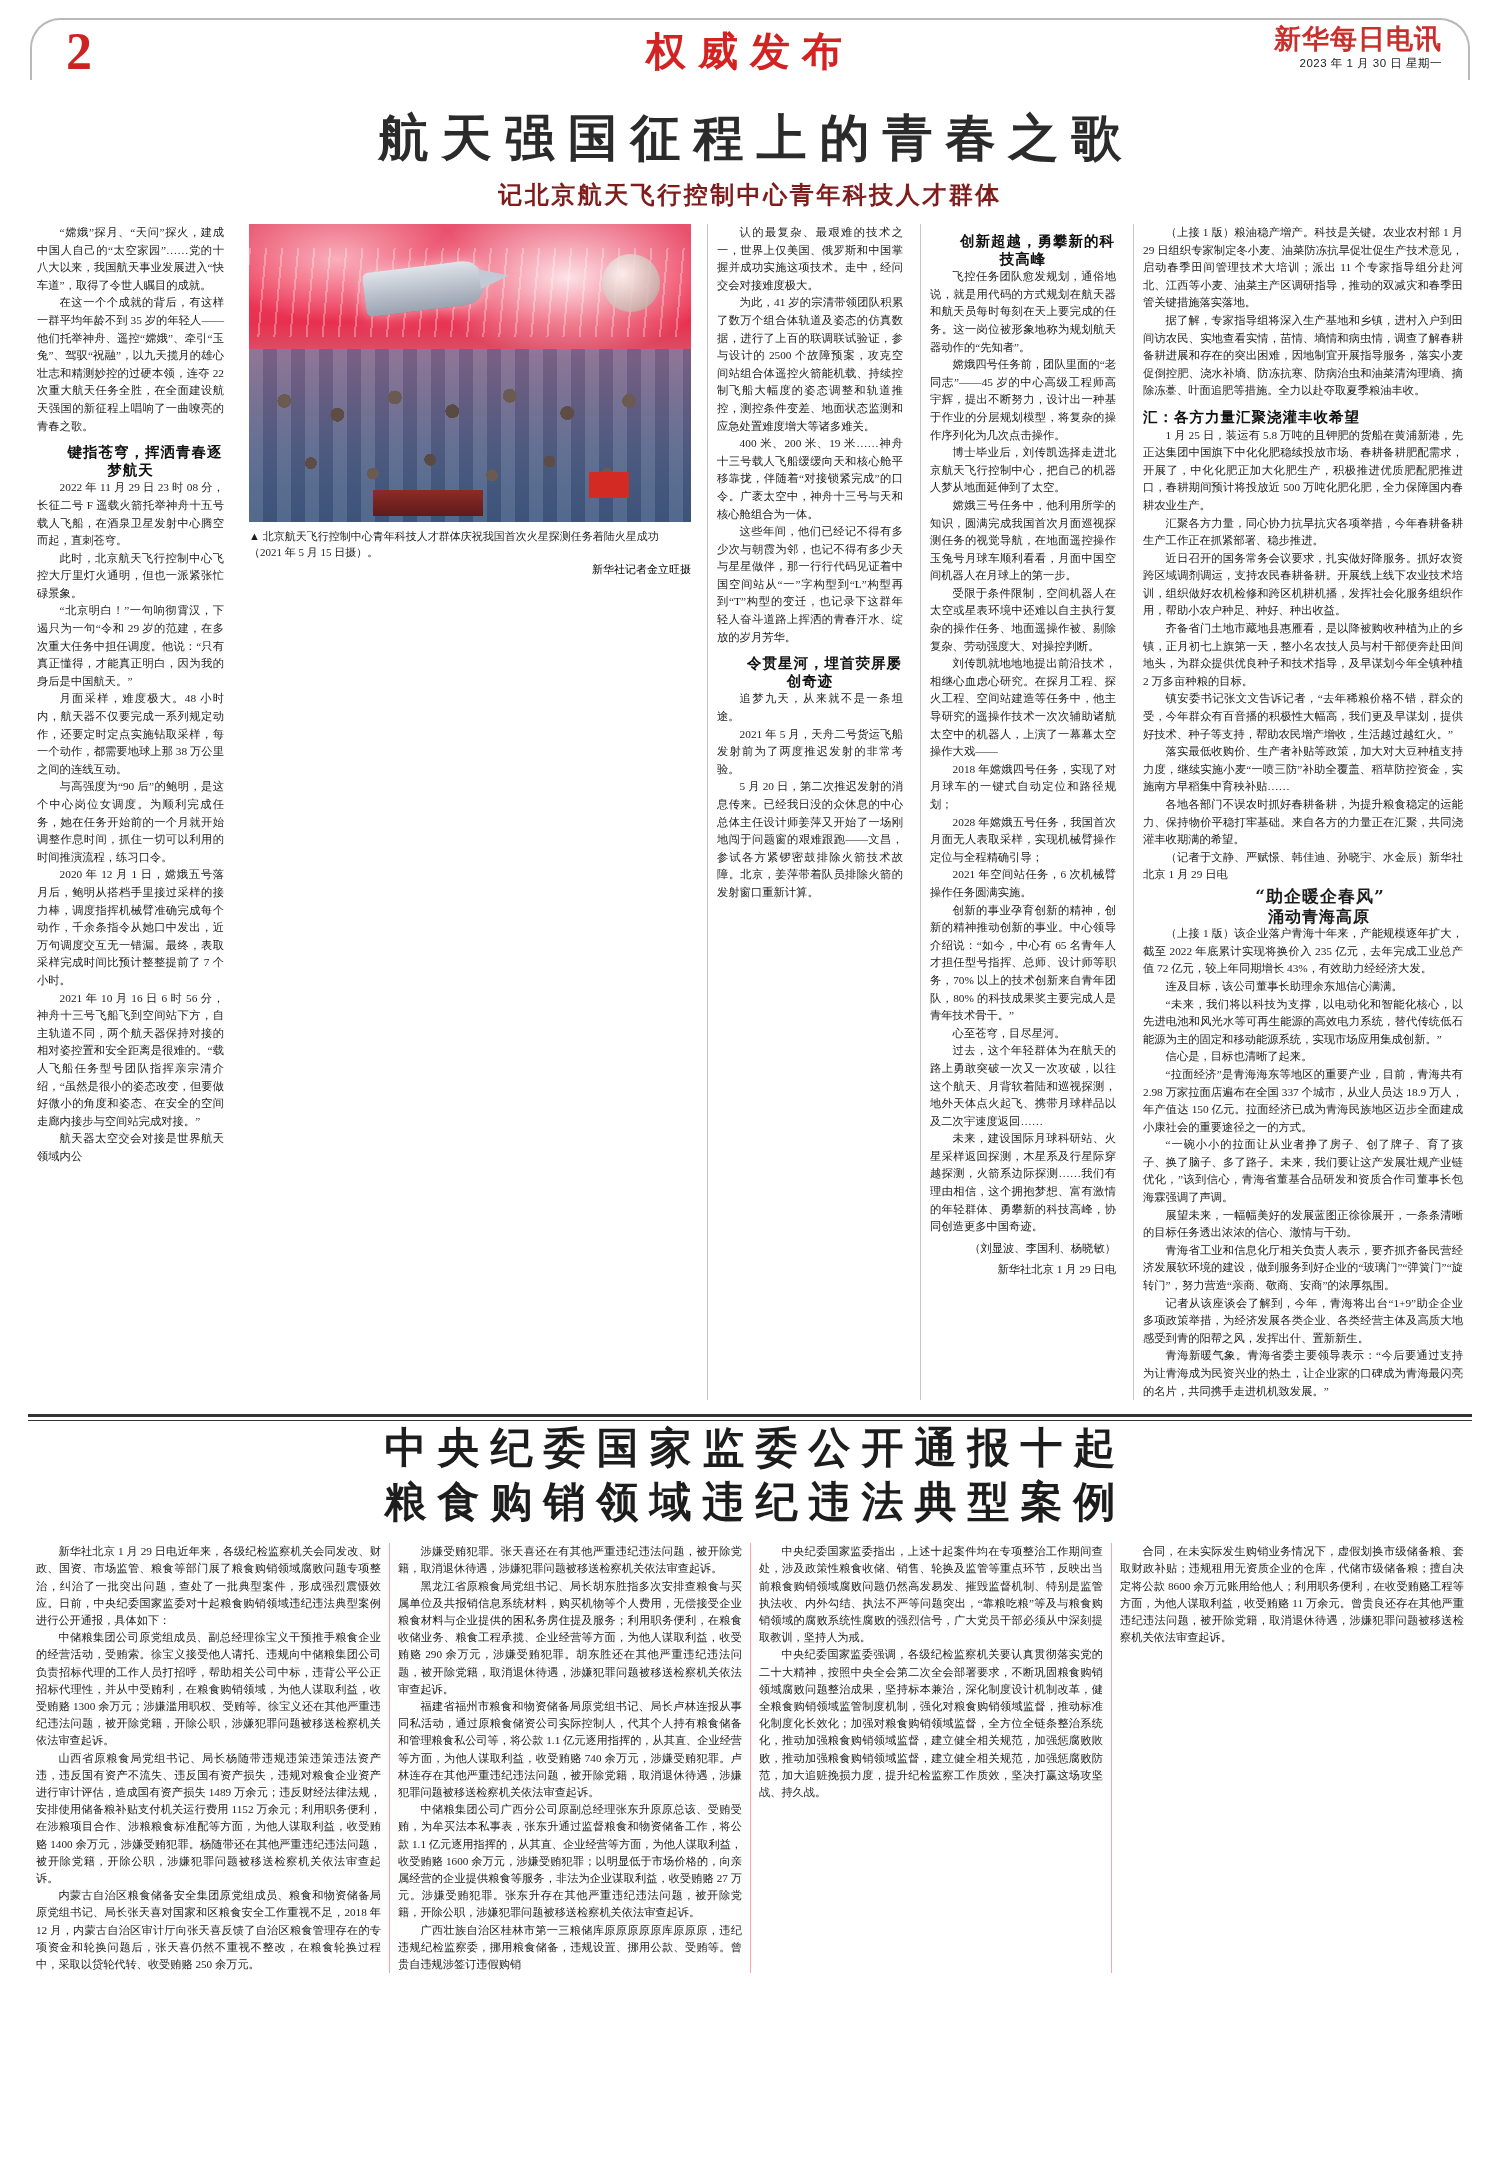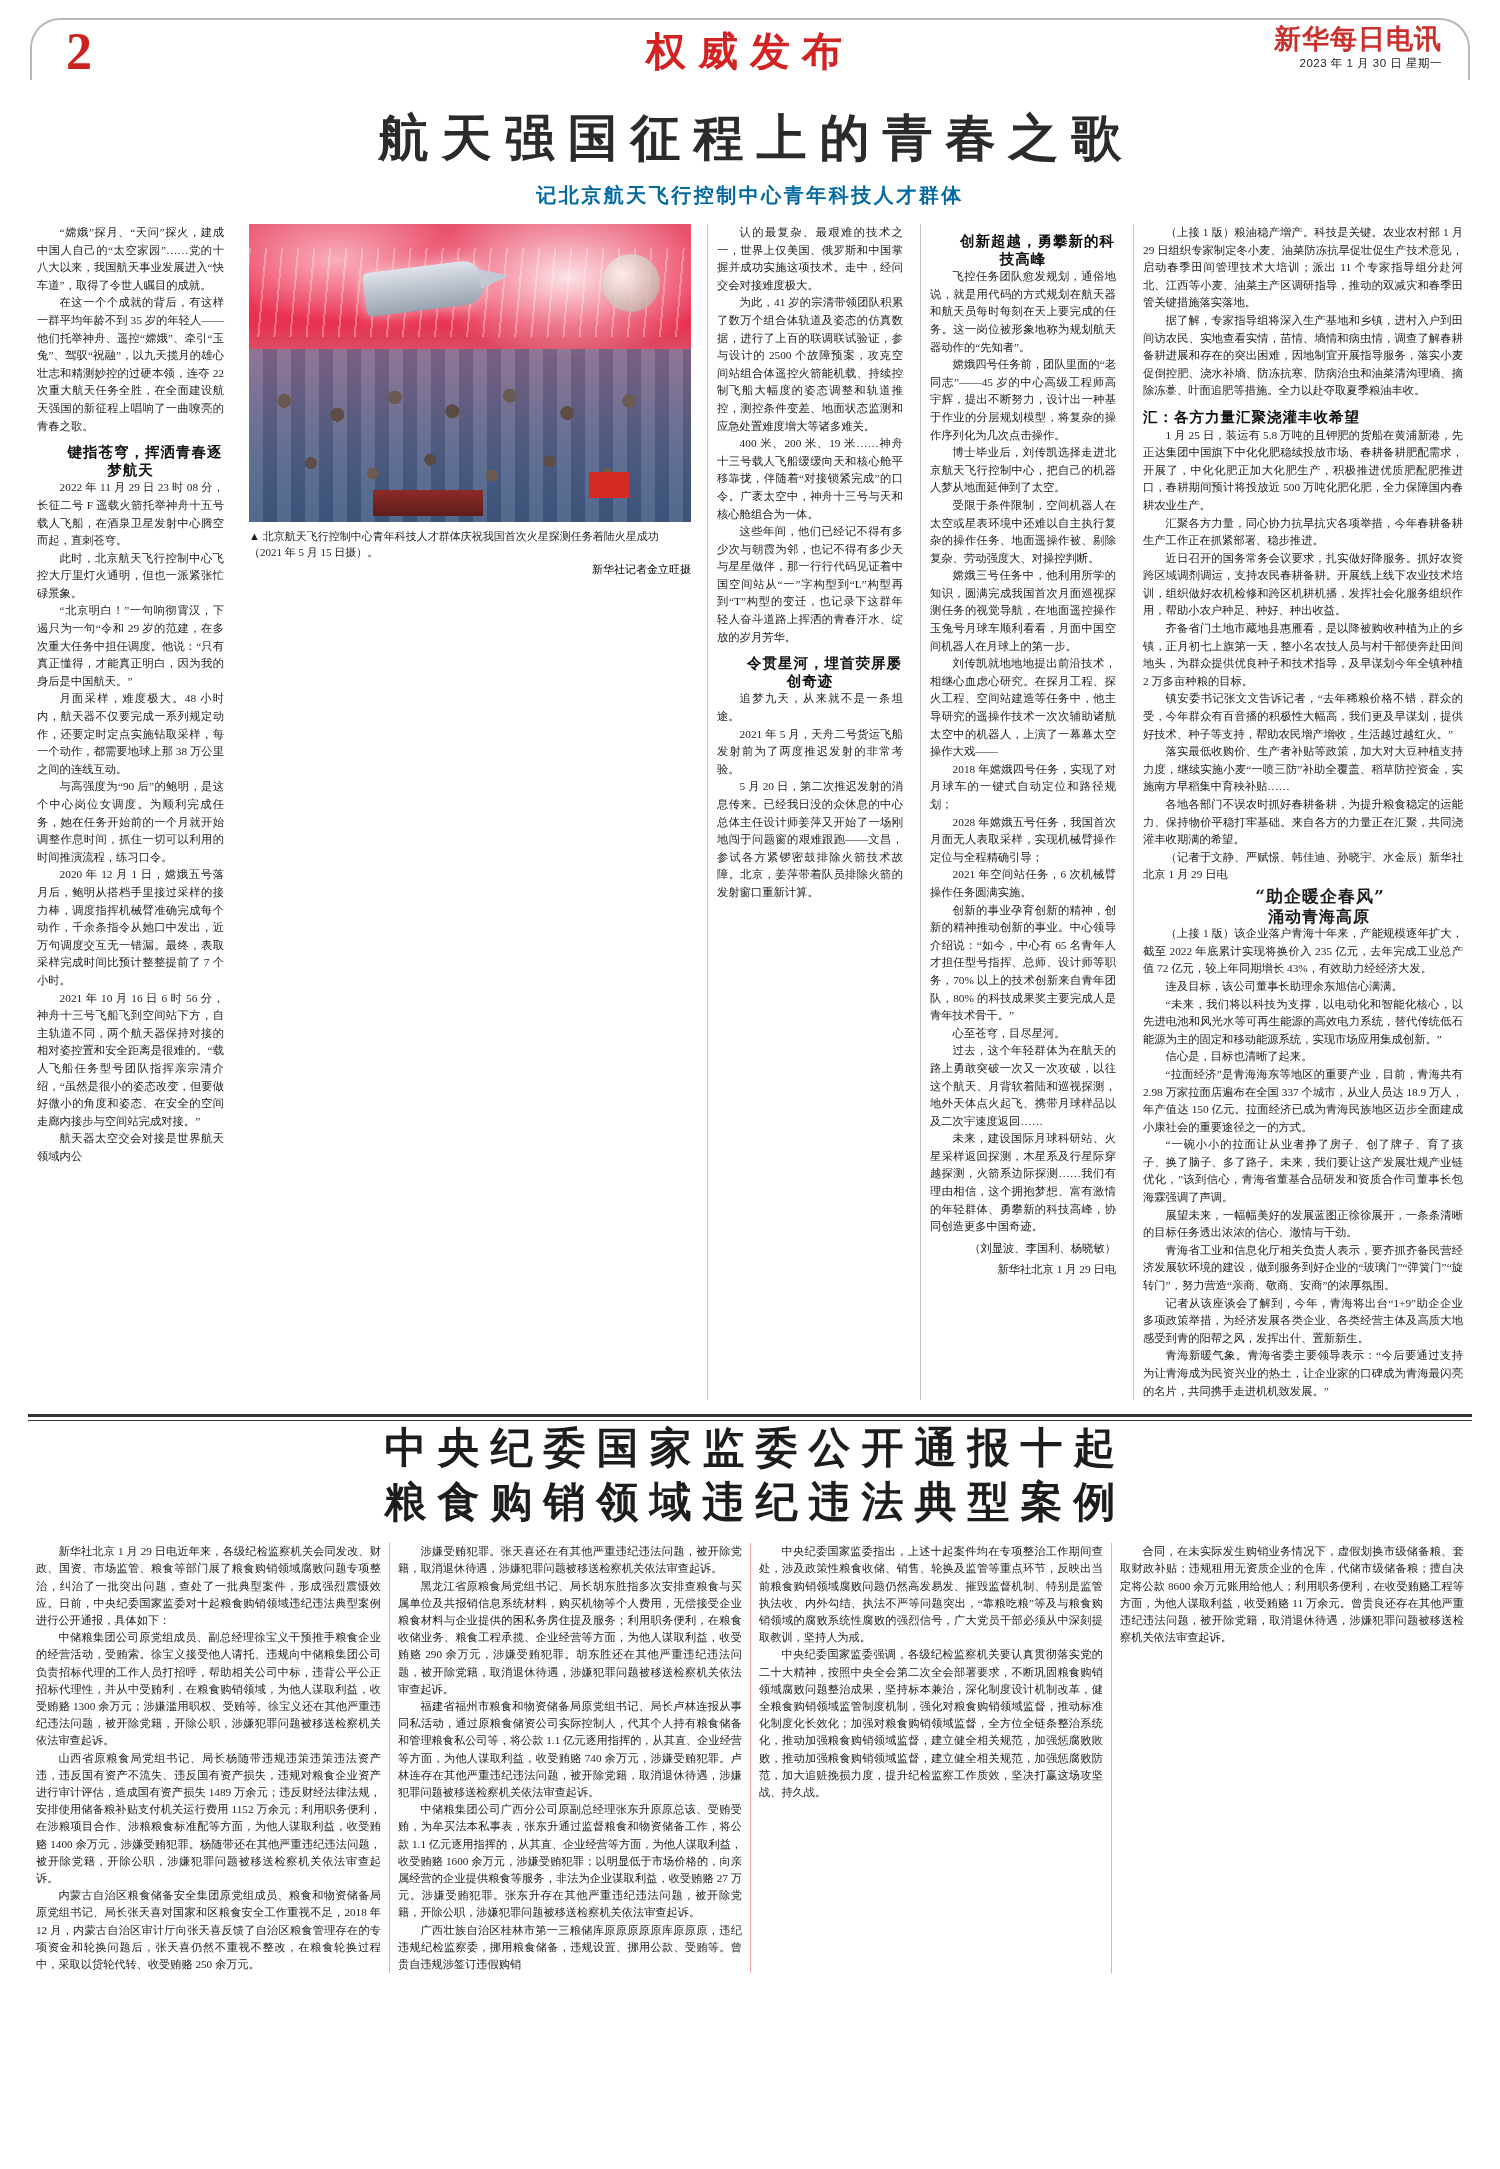--- a/index.html
+++ b/index.html
@@ -56,21 +56,21 @@
     text-align: center;
     font-family: "DejaVu Serif", "Liberation Serif", serif;
     font-size: 50px; font-weight: bold; color: #2b2b2b;
     letter-spacing: 13px; line-height: 60px;
     margin: 28px 0 0 0;
     padding-left: 13px;
   }
   .headline-sub {
     text-align: center;
     font-family: "Liberation Sans", "DejaVu Sans", sans-serif;
-    font-size: 20px; font-weight: bold; color: #0369a1;
+    font-size: 24px; font-weight: bold; color: #7f1d1d;
     letter-spacing: 2.5px; line-height: 30px;
     margin: 12px 0 14px 0;
   }
 
   .cols-top {
     display: flex;
     gap: 8px;
     margin-top: 6px;
   }
   .col {
@@ -264,22 +264,22 @@
         <p>追梦九天，从来就不是一条坦途。</p>
         <p>2021 年 5 月，天舟二号货运飞船发射前为了两度推迟发射的非常考验。</p>
         <p>5 月 20 日，第二次推迟发射的消息传来。已经我日没的众休息的中心总体主任设计师姜萍又开始了一场刚地闯于问题窗的艰难跟跑——文昌，参试各方紧锣密鼓排除火箭技术故障。北京，姜萍带着队员排除火箭的发射窗口重新计算。</p>
       </div>
 
       <div class="col col-sep" style="flex:0 0 205px;">
         <p class="sub-head">创新超越，勇攀新的科技高峰</p>
         <p>飞控任务团队愈发规划，通俗地说，就是用代码的方式规划在航天器和航天员每时每刻在天上要完成的任务。这一岗位被形象地称为规划航天器动作的“先知者”。</p>
         <p>嫦娥四号任务前，团队里面的“老同志”——45 岁的中心高级工程师高宇辉，提出不断努力，设计出一种基于作业的分层规划模型，将复杂的操作序列化为几次点击操作。</p>
         <p>博士毕业后，刘传凯选择走进北京航天飞行控制中心，把自己的机器人梦从地面延伸到了太空。</p>
+        <p>嫦娥三号任务中，他利用所学的知识，圆满完成我国首次月面巡视探测任务的视觉导航，在地面遥控操作玉兔号月球车顺利看看，月面中国空间机器人在月球上的第一步。</p>
         <p>受限于条件限制，空间机器人在太空或星表环境中还难以自主执行复杂的操作任务、地面遥操作被、剔除复杂、劳动强度大、对操控判断。</p>
-        <p>嫦娥三号任务中，他利用所学的知识，圆满完成我国首次月面巡视探测任务的视觉导航，在地面遥控操作玉兔号月球车顺利看看，月面中国空间机器人在月球上的第一步。</p>
         <p>刘传凯就地地地提出前沿技术，相继心血虑心研究。在探月工程、探火工程、空间站建造等任务中，他主导研究的遥操作技术一次次辅助诸航太空中的机器人，上演了一幕幕太空操作大戏——</p>
         <p>2018 年嫦娥四号任务，实现了对月球车的一键式自动定位和路径规划；</p>
         <p>2028 年嫦娥五号任务，我国首次月面无人表取采样，实现机械臂操作定位与全程精确引导；</p>
         <p>2021 年空间站任务，6 次机械臂操作任务圆满实施。</p>
         <p>创新的事业孕育创新的精神，创新的精神推动创新的事业。中心领导介绍说：“如今，中心有 65 名青年人才担任型号指挥、总师、设计师等职务，70% 以上的技术创新来自青年团队，80% 的科技成果奖主要完成人是青年技术骨干。”</p>
         <p>心至苍穹，目尽星河。</p>
         <p>过去，这个年轻群体为在航天的路上勇敢突破一次又一次攻破，以往这个航天、月背软着陆和巡视探测，地外天体点火起飞、携带月球样品以及二次宇速度返回……</p>
         <p>未来，建设国际月球科研站、火星采样返回探测，木星系及行星际穿越探测，火箭系边际探测……我们有理由相信，这个拥抱梦想、富有激情的年轻群体、勇攀新的科技高峰，协同创造更多中国奇迹。</p>
         <p class="byline">（刘显波、李国利、杨晓敏）</p>
         <p class="byline">新华社北京 1 月 29 日电</p>

